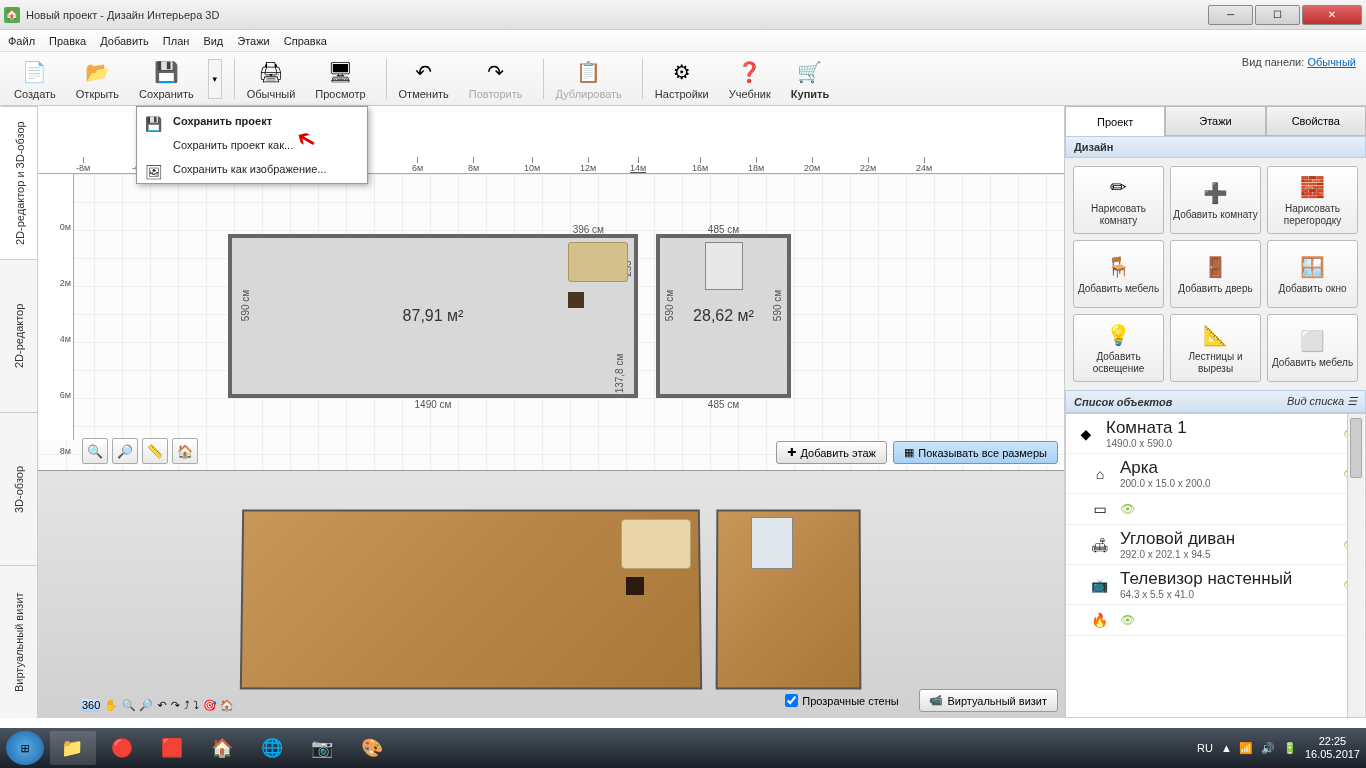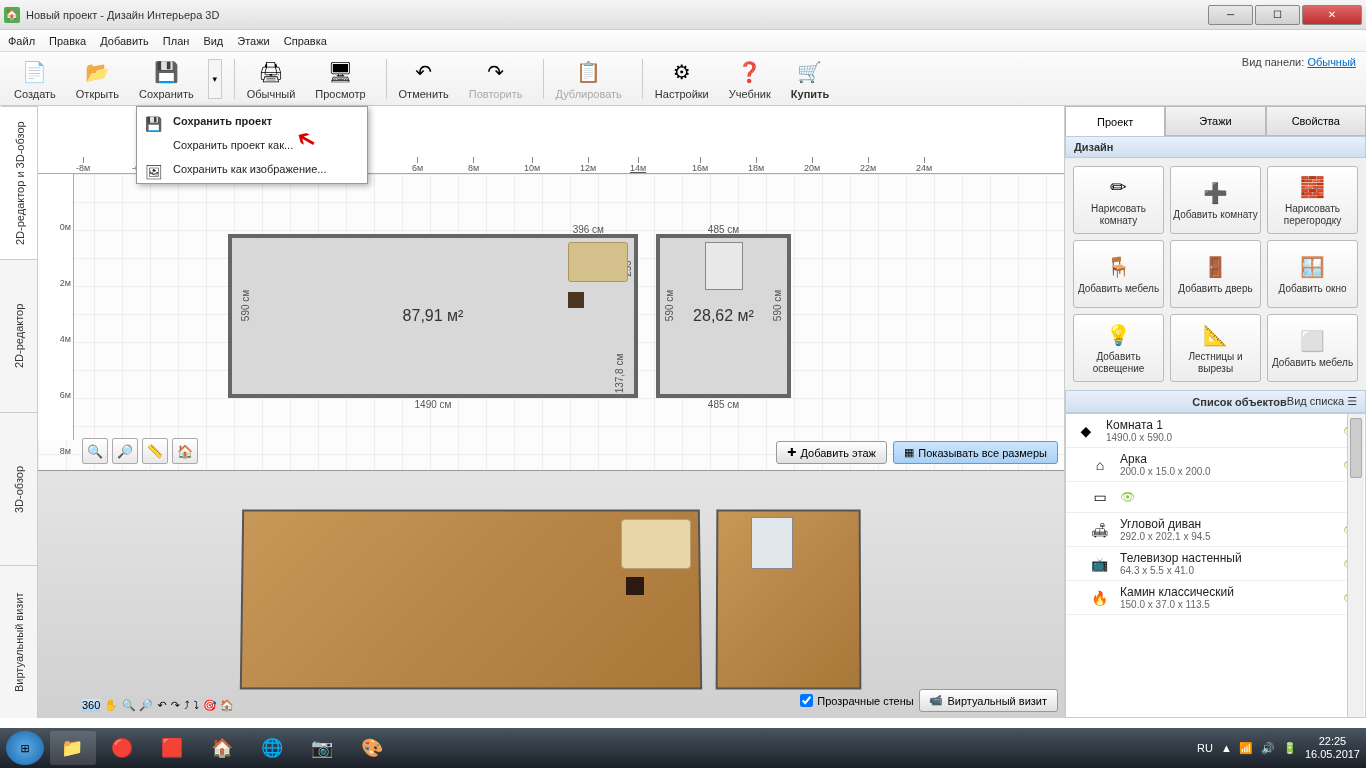--- a/index.html
+++ b/index.html
@@ -68,41 +68,41 @@
 .view3d { flex: 1; background: linear-gradient(#e4e4e4, #d0d0d0); position: relative; display: flex; align-items: center; justify-content: center; border-top: 1px solid #999; }
 .model3d { width: 620px; height: 192px; position: relative; }
 .floor3d { position: absolute; background: linear-gradient(135deg, #c89858 0%, #b88548 50%, #a87838 100%); border: 2px solid #555; }
 .floor3d.a { left: 0; top: 10px; width: 460px; height: 180px; transform: perspective(600px) rotateX(2deg); }
 .floor3d.b { left: 475px; top: 10px; width: 145px; height: 180px; transform: perspective(600px) rotateX(2deg); }
 .sofa3d { position: absolute; left: 380px; top: 20px; width: 70px; height: 50px; background: #e8d6a8; border: 1px solid #b8a070; border-radius: 4px; }
 .bed3d { position: absolute; left: 510px; top: 18px; width: 42px; height: 52px; background: #e0e8ee; border: 1px solid #888; }
 .tv3d { position: absolute; left: 385px; top: 78px; width: 18px; height: 18px; background: #2a1a10; }
 
 .view-tools { position: absolute; bottom: 6px; left: 44px; display: flex; gap: 4px; }
-.view-right { position: absolute; bottom: 6px; right: 6px; display: flex; gap: 5px; align-items: center; padding-left: 14px; }
+.view-right { position: absolute; bottom: 6px; right: 6px; display: flex; gap: 20px; align-items: center; padding-left: 14px; }
 .chk { display: flex; align-items: center; gap: 4px; font-size: 11px; }
 
 
 .right-panel { width: 302px; border-left: 1px solid #ccc; background: #f0f0f0; display: flex; flex-direction: column; }
 .rtabs { display: flex; height: 30px; }
 .rtab { flex: 1; display: flex; align-items: center; justify-content: center; border: 1px solid #bbb; background: linear-gradient(#f4f4f4, #e0e0e0); font-size: 11px; }
 .rtab.active { background: #fff; border-bottom: none; }
 .panel-head { background: linear-gradient(#e8f0fa, #d0e0f0); padding: 4px 8px; font-size: 11px; font-weight: bold; color: #333; border: 1px solid #bcd; }
 
 .design-grid { padding: 8px; display: grid; grid-template-columns: repeat(3, 1fr); gap: 6px; }
 .design-btn { height: 68px; border: 1px solid #bbb; background: linear-gradient(#fff, #ededed); border-radius: 3px; display: flex; flex-direction: column; align-items: center; justify-content: center; cursor: default; }
 .design-btn .dicon { width: 28px; height: 28px; display: flex; align-items: center; justify-content: center; font-size: 20px; }
 .design-btn .dlabel { font-size: 10px; text-align: center; color: #333; margin-top: 2px; line-height: 1.2; }
 
-.obj-head { display: flex; justify-content: flex-end; align-items: center; }
+.obj-head { display: flex; justify-content: space-between; align-items: center; font-style: italic; }
 .obj-list { flex: 1; overflow-y: auto; background: #fff; border: 1px solid #ccc; }
 .obj-item { display: flex; align-items: center; padding: 4px 6px; border-bottom: 1px solid #eee; }
 .obj-item .oicon { width: 28px; height: 22px; margin-right: 6px; display: flex; align-items: center; justify-content: center; font-size: 14px; }
 .obj-item .oinfo { flex: 1; }
-.obj-item .oname { font-size: 12px; color: #222; }
+.obj-item .oname { font-size: 17px; color: #222; }
 .obj-item .odim { font-size: 10px; color: #666; }
 .obj-item .eye { width: 16px; color: #8bc34a; font-size: 12px; }
 .obj-item.sub { padding-left: 20px; }
 
 
 .taskbar { position: absolute; bottom: 0; left: 0; right: 0; height: 40px; background: linear-gradient(#4a5560, #1a2028); display: flex; align-items: center; padding: 0 6px; }
 .start-btn { width: 38px; height: 34px; background: radial-gradient(circle, #5aaee8, #1a64a8); border-radius: 50%; margin-right: 6px; display: flex; align-items: center; justify-content: center; }
 .task-icons { display: flex; gap: 4px; }
 .task-icon { width: 46px; height: 34px; display: flex; align-items: center; justify-content: center; border-radius: 2px; font-size: 18px; }
 .tray { margin-left: auto; display: flex; align-items: center; gap: 8px; color: #fff; font-size: 11px; }
@@ -387,24 +387,20 @@
         <div class="obj-item sub">
           <div class="oicon">📺</div>
           <div class="oinfo">
             <div class="oname">Телевизор настенный</div>
             <div class="odim">64.3 x 5.5 x 41.0</div>
           </div>
           <div class="eye">👁</div>
         </div>
         <div class="obj-item sub">
           <div class="oicon">🔥</div>
-          <div class="oinfo">
-            <div class="oname">Камин классический</div>
-            <div class="odim">150.0 x 37.0 x 113.5</div>
-          </div>
           <div class="eye">👁</div>
         </div>
         <div class="scrollbar-v">
           <div class="thumb"></div>
         </div>
     </div>
   </div>
 </div>
 
 <div class="taskbar">

